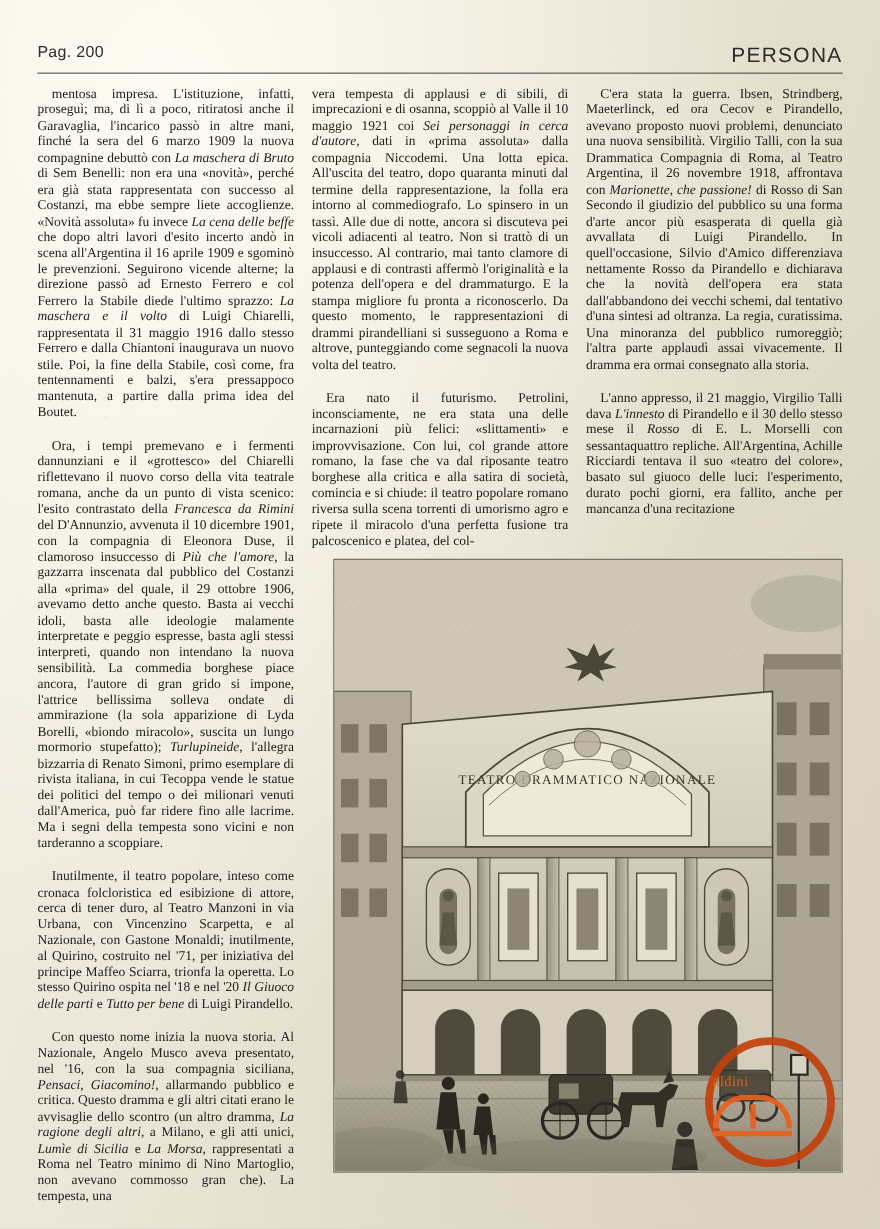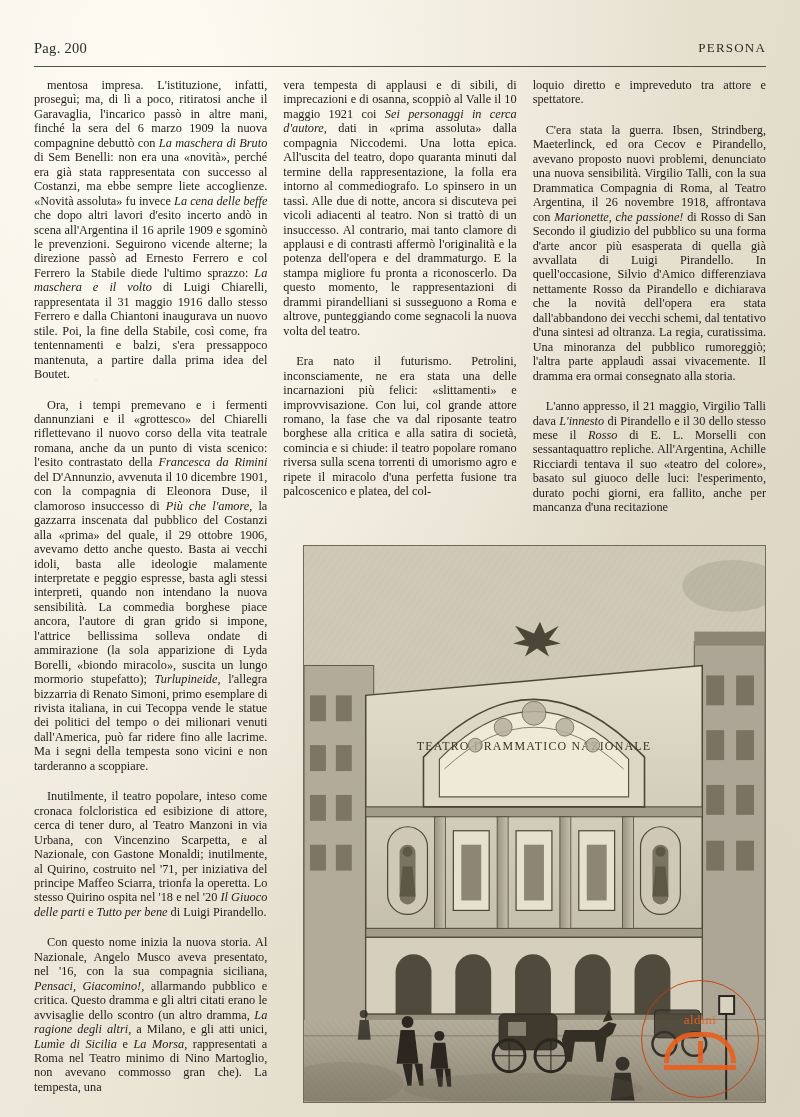--- a/index.html
+++ b/index.html
@@ -41,29 +41,29 @@
   }
   .header {
     position: absolute;
     top: 40px;
     left: 34px;
     right: 34px;
     height: 26px;
     display: flex;
     justify-content: space-between;
     align-items: flex-start;
-    font-family: Liberation Serif, serif;
+    font-family: Liberation Sans, sans-serif;
   }
   .folio {
     font-size: 14.5px;
     letter-spacing: .3px;
     color: #2b2b28;
   }
   .running-head {
-    font-size: 13px;
+    font-size: 19px;
     letter-spacing: 1.2px;
     color: #2b2b28;
   }
   .rule {
     position: absolute;
     top: 66px;
     left: 34px;
     right: 34px;
     height: 1px;
     background: #35332e;
@@ -106,21 +106,20 @@
     height: 586px;
   }
   .plate {
     position: relative;
     width: 463px;
     height: 558px;
     background: #c9c3b2;
     overflow: hidden;
     border: 1px solid #6f6a5c;
     box-sizing: border-box;
-    margin-top: 37px;
   }
   .caption {
     margin-top: 6px;
     text-align: center;
     font-size: 11.6px;
     color: #23221f;
   }
 
   
   .sky {
@@ -128,25 +127,25 @@
     background: linear-gradient(180deg, #d8d2c1 0%, #cfc8b6 40%, #c6bfad 100%);
   }
   .svgwrap { position: absolute; inset: 0; }
   .stamp {
     position: absolute;
     right: 6px;
     bottom: 4px;
     width: 118px;
     height: 118px;
     border-radius: 50%;
-    border: 1px solid #c2410c;
+    border: 7px solid #c2410c;
     box-sizing: border-box;
     opacity: .92;
     display: flex;
-    align-items: center;
+    align-items: flex-start;
     justify-content: center;
     flex-direction: column;
   }
   .stamp .stamp-text {
     font-size: 13px;
     color: #e8601f;
     letter-spacing: .5px;
     font-family: "Liberation Serif", serif;
     transform: translateY(-4px);
   }
@@ -195,21 +194,20 @@
       <p>Inutilmente, il teatro popolare, inteso come cronaca folcloristica ed esibizione di attore, cerca di tener duro, al Teatro Manzoni in via Urbana, con Vincenzino Scarpetta, e al Nazionale, con Gastone Monaldi; inutilmente, al Quirino, costruito nel '71, per iniziativa del principe Maffeo Sciarra, trionfa la operetta. Lo stesso Quirino ospita nel '18 e nel '20 <i>Il Giuoco delle parti</i> e <i>Tutto per bene</i> di Luigi Pirandello.</p>
       <p>Con questo nome inizia la nuova storia. Al Nazionale, Angelo Musco aveva presentato, nel '16, con la sua compagnia siciliana, <i>Pensaci, Giacomino!</i>, allarmando pubblico e critica. Questo dramma e gli altri citati erano le avvisaglie dello scontro (un altro dramma, <i>La ragione degli altri</i>, a Milano, e gli atti unici, <i>Lumìe di Sicilia</i> e <i>La Morsa</i>, rappresentati a Roma nel Teatro minimo di Nino Martoglio, non avevano commosso gran che). La tempesta, una</p>
     </div>
 
     <div class="col">
       <p class="noindent">vera tempesta di applausi e di sibili, di imprecazioni e di osanna, scoppiò al Valle il 10 maggio 1921 coi <i>Sei personaggi in cerca d'autore</i>, dati in «prima assoluta» dalla compagnia Niccodemi. Una lotta epica. All'uscita del teatro, dopo quaranta minuti dal termine della rappresentazione, la folla era intorno al commediografo. Lo spinsero in un tassì. Alle due di notte, ancora si discuteva pei vicoli adiacenti al teatro. Non si trattò di un insuccesso. Al contrario, mai tanto clamore di applausi e di contrasti affermò l'originalità e la potenza dell'opera e del drammaturgo. E la stampa migliore fu pronta a riconoscerlo. Da questo momento, le rappresentazioni di drammi pirandelliani si susseguono a Roma e altrove, punteggiando come segnacoli la nuova volta del teatro.</p>
       <p>Era nato il futurismo. Petrolini, inconsciamente, ne era stata una delle incarnazioni più felici: «slittamenti» e improvvisazione. Con lui, col grande attore romano, la fase che va dal riposante teatro borghese alla critica e alla satira di società, comincia e si chiude: il teatro popolare romano riversa sulla scena torrenti di umorismo agro e ripete il miracolo d'una perfetta fusione tra palcoscenico e platea, del col-</p>
     </div>
 
     <div class="col">
-      <p class="noindent">loquio diretto e impreveduto tra attore e spettatore.</p>
       <p>C'era stata la guerra. Ibsen, Strindberg, Maeterlinck, ed ora Cecov e Pirandello, avevano proposto nuovi problemi, denunciato una nuova sensibilità. Virgilio Talli, con la sua Drammatica Compagnia di Roma, al Teatro Argentina, il 26 novembre 1918, affrontava con <i>Marionette, che passione!</i> di Rosso di San Secondo il giudizio del pubblico su una forma d'arte ancor più esasperata di quella già avvallata di Luigi Pirandello. In quell'occasione, Silvio d'Amico differenziava nettamente Rosso da Pirandello e dichiarava che la novità dell'opera era stata dall'abbandono dei vecchi schemi, dal tentativo d'una sintesi ad oltranza. La regia, curatissima. Una minoranza del pubblico rumoreggiò; l'altra parte applaudì assai vivacemente. Il dramma era ormai consegnato alla storia.</p>
       <p>L'anno appresso, il 21 maggio, Virgilio Talli dava <i>L'innesto</i> di Pirandello e il 30 dello stesso mese il <i>Rosso</i> di E. L. Morselli con sessantaquattro repliche. All'Argentina, Achille Ricciardi tentava il suo «teatro del colore», basato sul giuoco delle luci: l'esperimento, durato pochi giorni, era fallito, anche per mancanza d'una recitazione</p>
     </div>
   </div>
 
   <div class="figure">
     <div class="plate">
       <div class="sky"></div>
       <svg class="svgwrap" viewBox="0 0 463 558" preserveAspectRatio="none">
         <defs>

